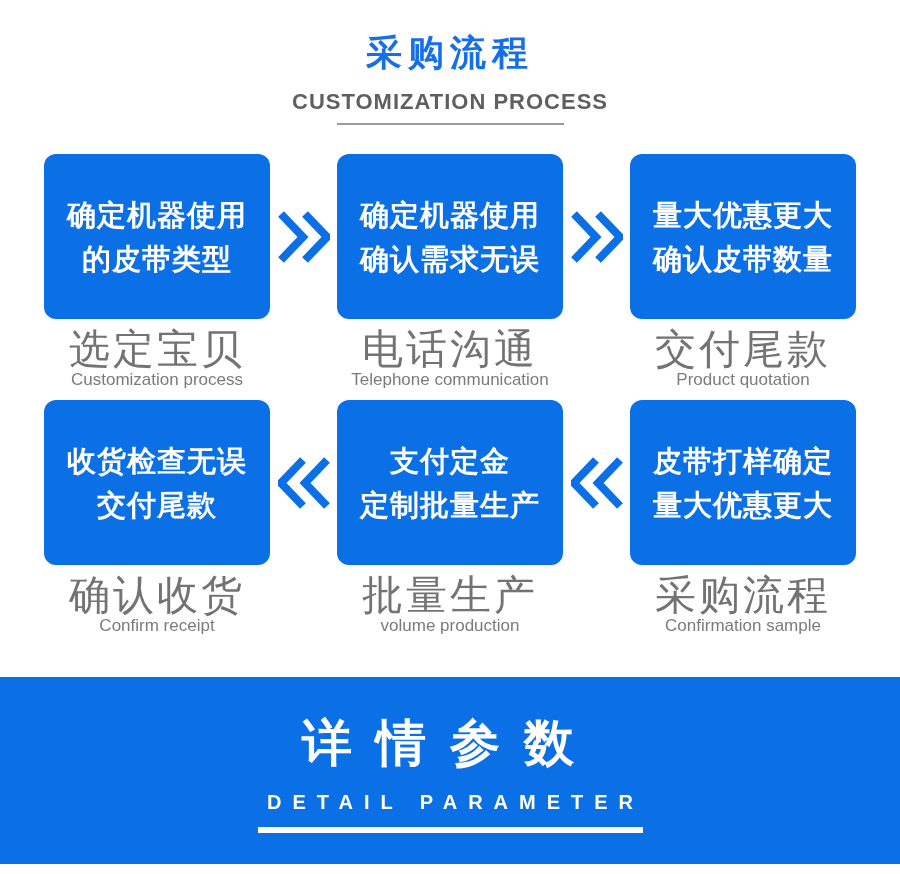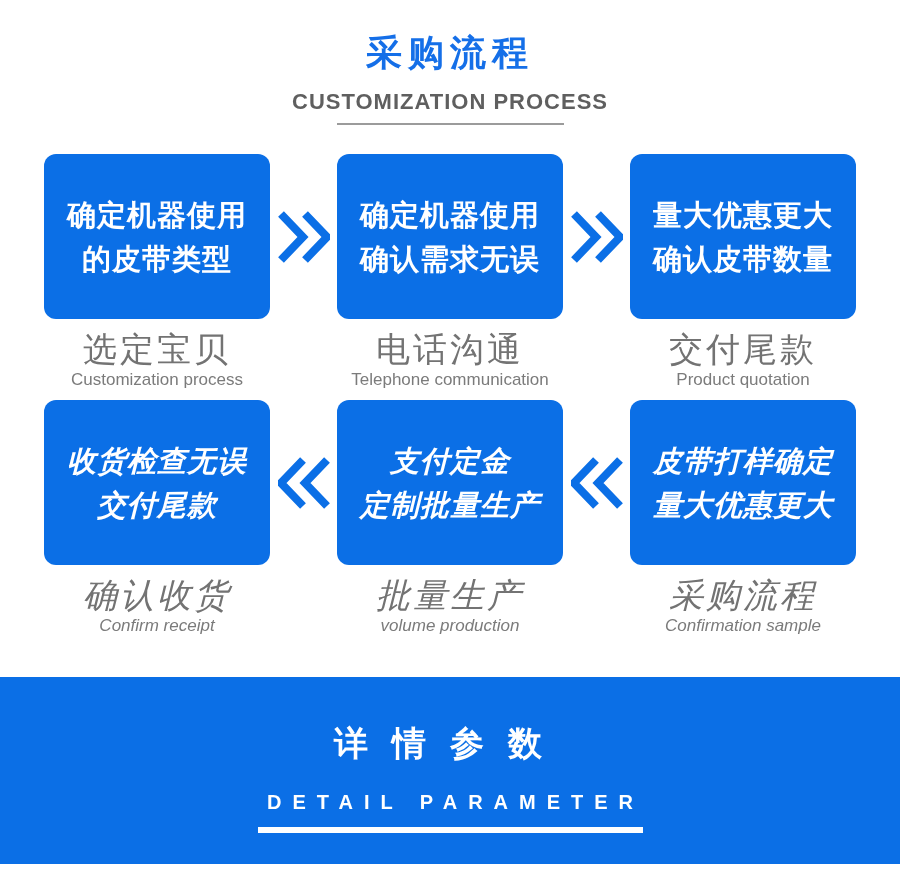--- a/index.html
+++ b/index.html
@@ -34,42 +34,42 @@
   .header-underline {
     width: 227px;
     height: 2px;
     background: #9b9b9b;
     margin: 9px auto 0 auto;
   }
 
   
   .flow { width: 812px; margin: 29px auto 0 auto; }
   .flow-row { display: flex; align-items: flex-start; }
-  .flow-row + .flow-row { margin-top: 10px; font-style: italic; }
+  .flow-row + .flow-row { margin-top: 10px; }
   .step { width: 226px; }
   .step-card {
     width: 226px;
     height: 165px;
     background: #0b6fe6;
     border-radius: 12px;
     color: #ffffff;
     display: flex;
     flex-direction: column;
     align-items: center;
     justify-content: center;
     text-align: center;
     font-size: 29px;
     font-weight: bold;
     line-height: 44px;
     letter-spacing: 1px;
   }
   .step-label {
     margin-top: 11px;
     text-align: center;
-    font-size: 34px;
+    font-size: 41px;
     line-height: 38px;
     color: #737373;
     letter-spacing: 3px;
   }
   .step-caption {
     margin-top: 1px;
     text-align: center;
     font-size: 17px;
     line-height: 21px;
     color: #7b7b7b;
@@ -87,21 +87,21 @@
   .banner {
     margin-top: 41px;
     width: 900px;
     height: 187px;
     background: #0b6fe6;
     text-align: center;
     padding-top: 37px;
   }
   .banner-title {
     color: #ffffff;
-    font-size: 34px;
+    font-size: 50px;
     line-height: 58px;
     font-weight: bold;
     letter-spacing: 24px;
   }
   .banner-subtitle {
     margin-top: 18px;
     color: #ffffff;
     font-size: 20px;
     line-height: 24px;
     font-weight: 600;

